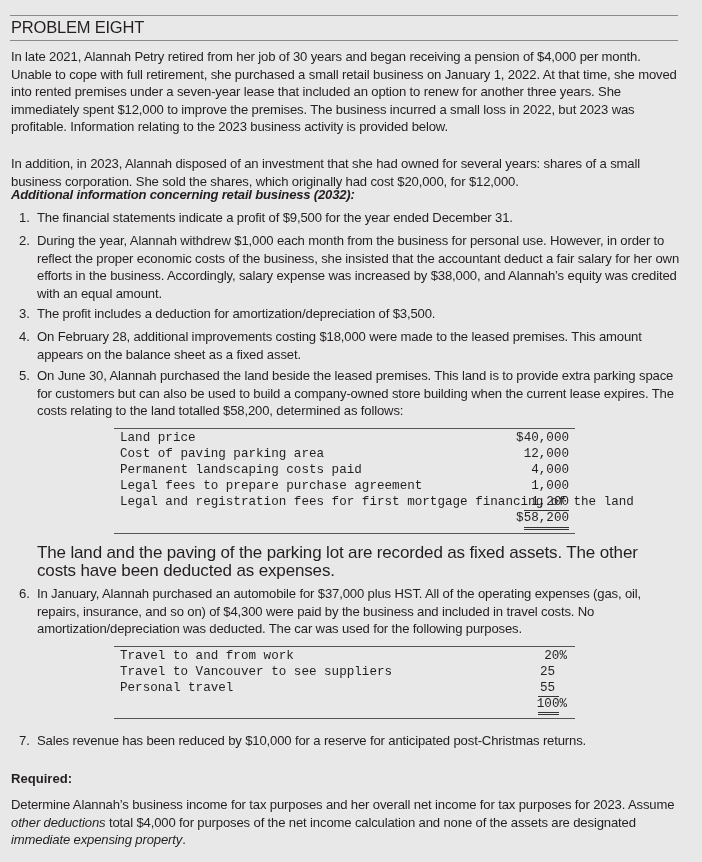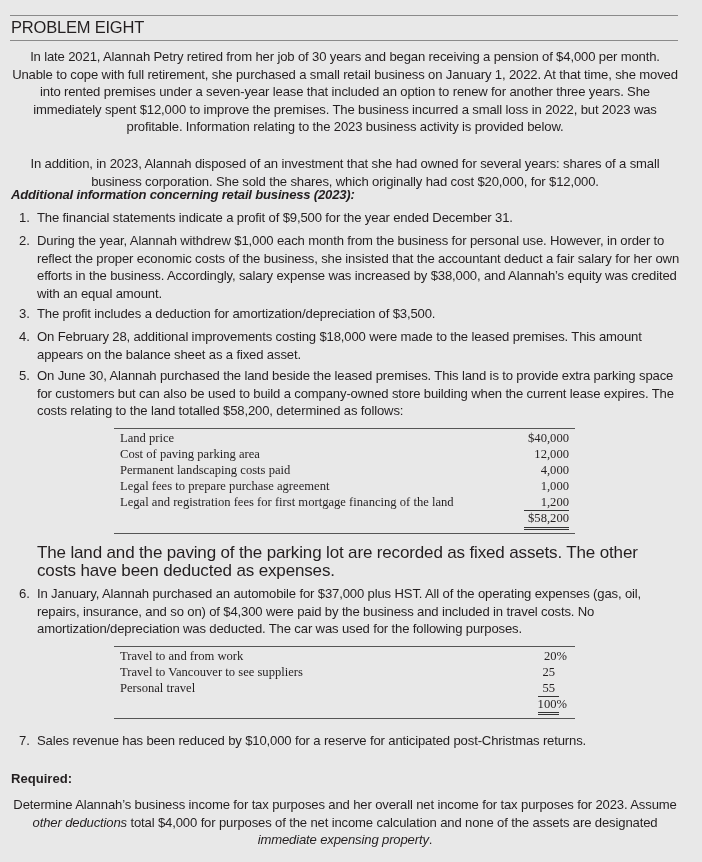--- a/index.html
+++ b/index.html
@@ -10,60 +10,60 @@
     color:#231f20;
     position:relative;
   }
   .rule { position:absolute; left:10px; width:668px; height:0; border-top:1.5px solid #8a8a8a; }
   .title {
     position:absolute; left:11px; top:18px;
     font-weight:normal; font-size:16.5px; letter-spacing:-0.2px; color:#231f20;
   }
   .para {
     position:absolute; left:11px; width:668px;
-    font-size:13.1px; line-height:17.6px; letter-spacing:-0.15px;text-align:center;
+    font-size:13.1px; line-height:17.6px; letter-spacing:-0.15px;
   }
   .subhead {
     position:absolute; left:11px; top:187px;
     font-weight:bold; font-style:italic; font-size:13.1px; letter-spacing:-0.2px;
   }
   .item {
     position:absolute; left:19px; width:660px;
     font-size:13.1px; line-height:17.6px; letter-spacing:-0.15px;
     display:flex;
   }
   .item .num { width:18px; flex:0 0 18px; }
   .item .txt { flex:1; }
   .cont {
     position:absolute; left:37px; width:642px;
     font-size:17px; line-height:17.6px; letter-spacing:-0.15px;
   }
   .tbl {
-    position:absolute; font-family:Liberation Serif, serif;
+    position:absolute; font-family:Liberation Mono, monospace;
     font-size:12.6px; line-height:16px; color:#231f20;
   }
   .tbl .row { position:relative; height:16px; }
   .tbl .lbl { position:absolute; left:6px; white-space:nowrap; }
   .tbl .amt { position:absolute; text-align:right; white-space:nowrap;margin-left:32px; }
   .tline { position:absolute; height:0; border-top:1.2px solid #555; }
   .uline { position:absolute; height:0; border-top:1px solid #333; }
   .req { position:absolute; left:11px; top:771px; font-weight:bold; font-size:13.1px; }
   em { font-style:italic; }
 </style>
 </head>
 <body>
 
 <div class="rule" style="top:15px;"></div>
 <div class="title">PROBLEM EIGHT</div>
 <div class="rule" style="top:40px;"></div>
 
 <div class="para" style="top:48px;">In late 2021, Alannah Petry retired from her job of 30 years and began receiving a pension of $4,000 per month. Unable to cope with full retirement, she purchased a small retail business on January 1, 2022. At that time, she moved into rented premises under a seven-year lease that included an option to renew for another three years. She immediately spent $12,000 to improve the premises. The business incurred a small loss in 2022, but 2023 was profitable. Information relating to the 2023 business activity is provided below.</div>
 <div class="para" style="top:155px;">In addition, in 2023, Alannah disposed of an investment that she had owned for several years: shares of a small business corporation. She sold the shares, which originally had cost $20,000, for $12,000.</div>
 
-<div class="subhead">Additional information concerning retail business (2023):</div>
+<div class="subhead">Additional information concerning retail business (2032):</div>
 
 <div class="item" style="top:209px;">
   <span class="num">1.</span>
   <span class="txt">The financial statements indicate a profit of $9,500 for the year ended December 31.</span>
 </div>
 
 <div class="item" style="top:232px;">
   <span class="num">2.</span>
   <span class="txt">During the year, Alannah withdrew $1,000 each month from the business for personal use. However, in order to reflect the proper economic costs of the business, she insisted that the accountant deduct a fair salary for her own efforts in the business. Accordingly, salary expense was increased by $38,000, and Alannah’s equity was credited with an equal amount.</span>
 </div>

